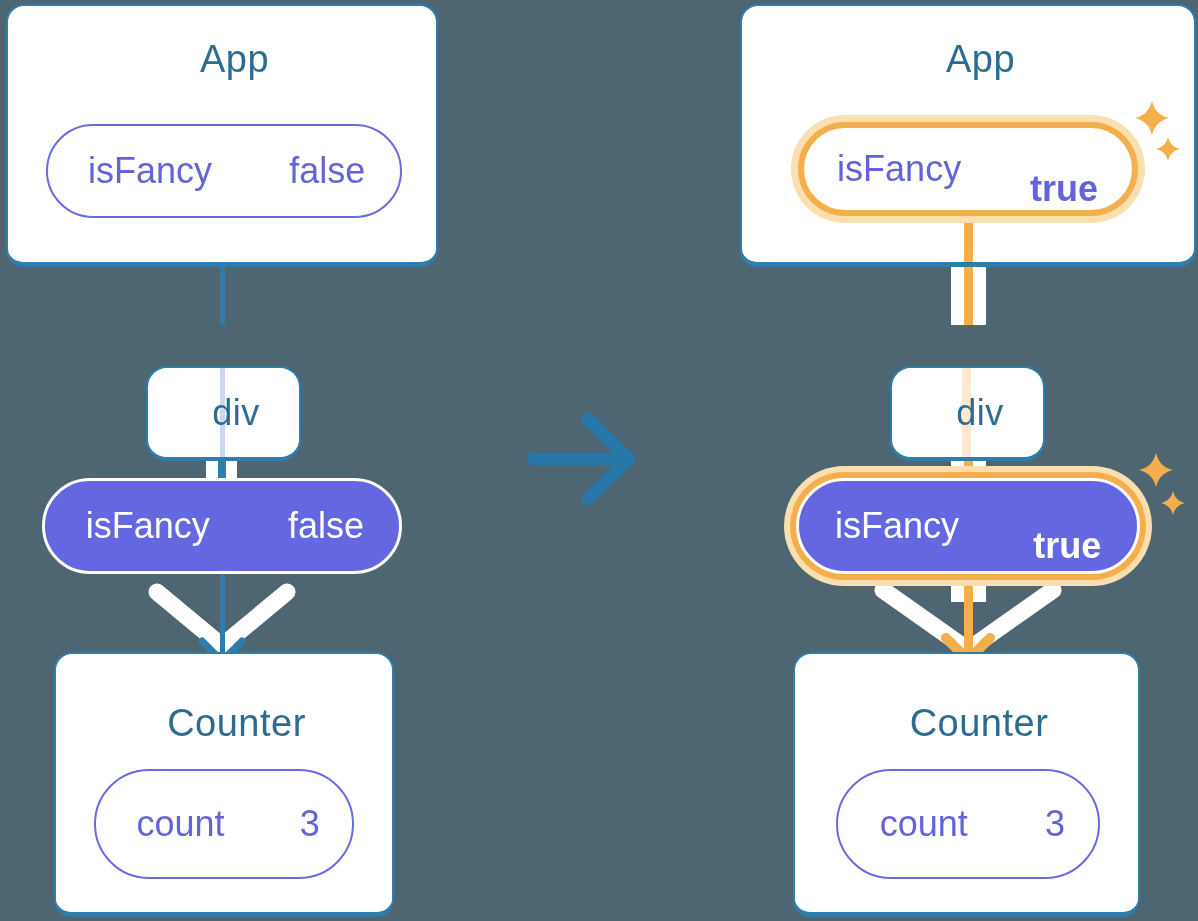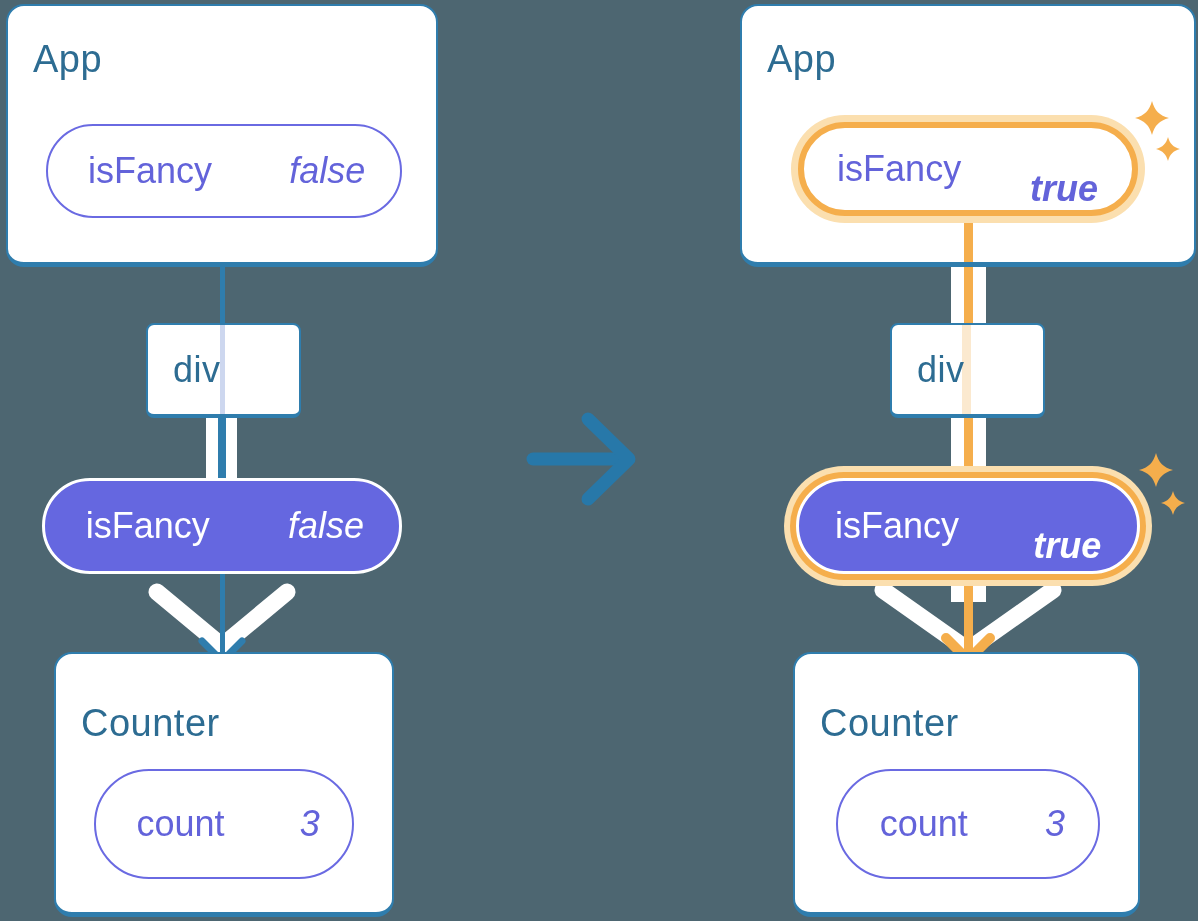--- a/index.html
+++ b/index.html
@@ -8,31 +8,31 @@
     --orange:#F5AE4C; --orange-glow:#FBDFAF; --orange-faint:#FBE9CF;
     --lavender-faint:#CDD7EF; --white:#FFFFFF;
   }
   *{margin:0;padding:0;box-sizing:border-box;}
   html,body{width:1198px;height:921px;overflow:hidden;}
   body{font-family:"Liberation Sans","DejaVu Sans",sans-serif;background:var(--background);}
   .canvas{position:absolute;top:0;left:0;width:1198px;height:921px;background:var(--background);}
 
   .box{position:absolute;background:var(--white);border:2px solid var(--box-border);
        border-bottom-width:5px;border-radius:18px;z-index:5;}
-  .box-title{width:100%;font-size:38px;color:var(--title-text);
+  .box-title{width:100%;text-align:center;font-size:38px;color:var(--title-text);
        letter-spacing:.5px;position:relative;z-index:3;padding-left:25px;}
-  .small-box{border-radius:8px;border-bottom-width:4px;display:flex;align-items:center;justify-content:center;}
+  .small-box{border-radius:21px;border-bottom-width:4px;display:flex;align-items:center;justify-content:center;margin-top:43px;}
   .small-box .box-title{font-size:36px;}
 
   .pill{position:absolute;display:flex;align-items:center;background:var(--white);
         border:2.5px solid var(--purple-outline);border-radius:55px;overflow:hidden;z-index:6;}
   .pill .cell{display:flex;align-items:center;justify-content:center;
         font-size:36px;color:var(--purple-text);}
   .pill .cell.name{flex:0 0 58%;}
-  .pill .cell.val{flex:1 1 auto;font-style:italic;}
+  .pill .cell.val{flex:1 1 auto;}
   .pill .divider{flex:0 0 2.5px;background:var(--purple-outline);}
 
   .pill.solid{background:var(--purple-fill);border:3px solid var(--white);}
   .pill.solid .cell{color:var(--white);}
   .pill.solid .divider{background:var(--white);}
 
   .pill.fancy-outline{border:6px solid var(--orange);box-shadow:0 0 0 7px var(--orange-glow);}
   .pill.fancy-outline .divider{background:var(--orange);flex-basis:2px;}
   .pill.fancy-solid{background:var(--purple-fill);border:3px solid var(--white);
         box-shadow:0 0 0 6px var(--orange),0 0 0 12px var(--orange-glow);}

